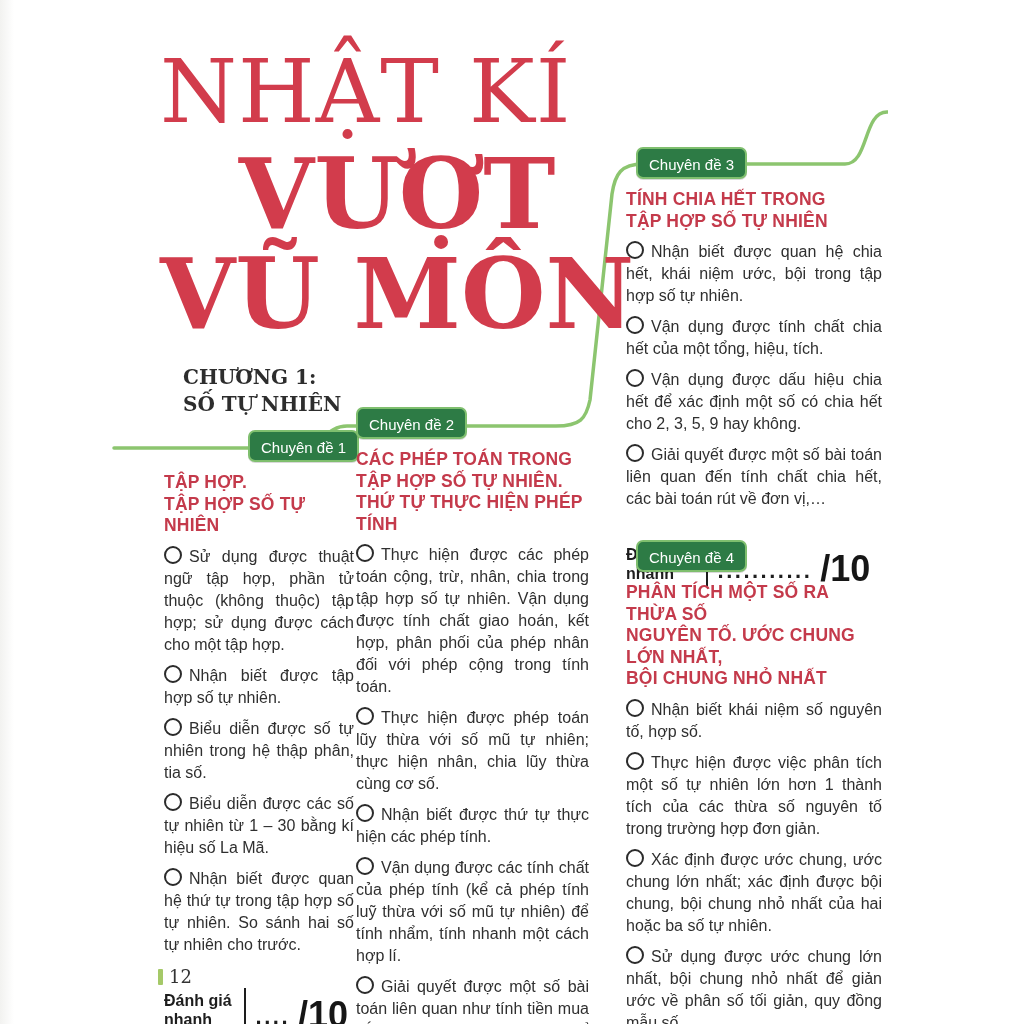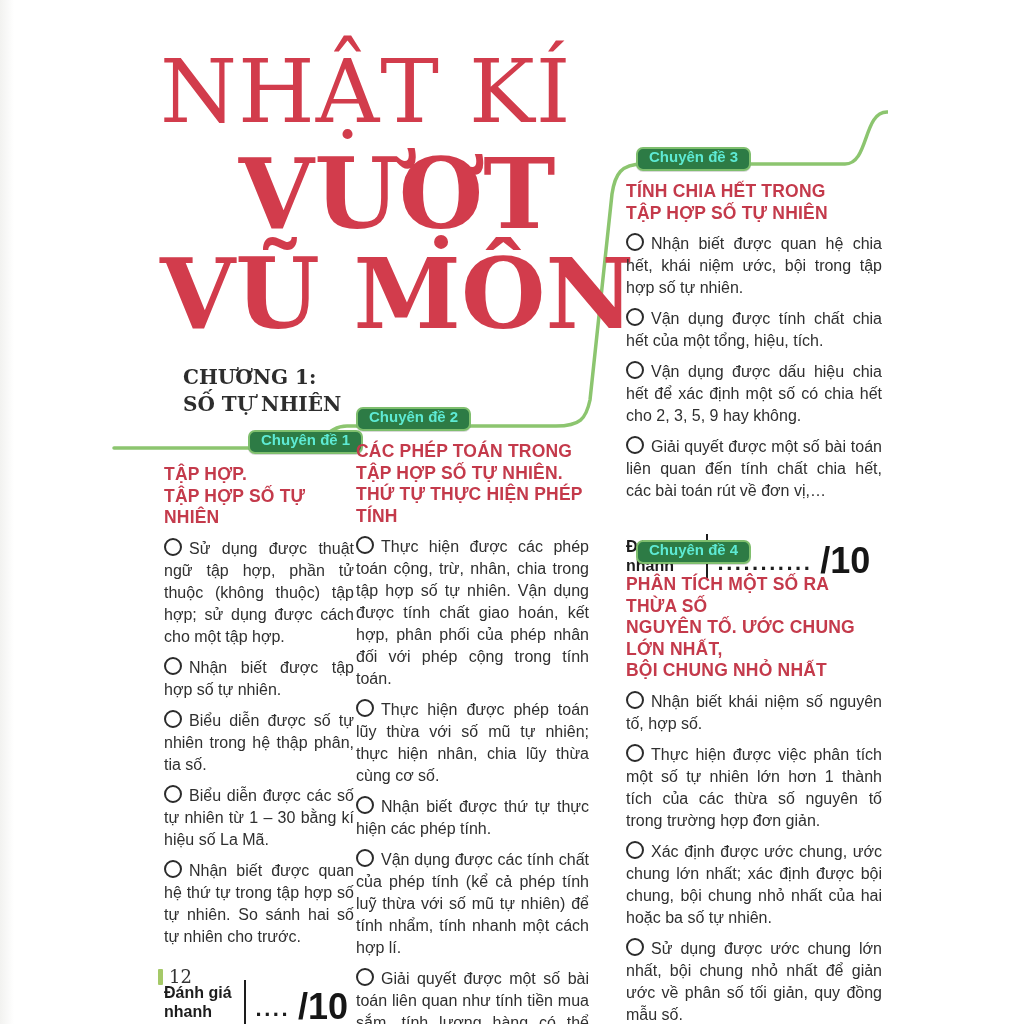--- a/index.html
+++ b/index.html
@@ -28,23 +28,23 @@
   .chapter{position:absolute;left:183px;top:364px;z-index:2;color:#2d2d2d;
     font-family:"DejaVu Serif","Liberation Serif",serif;font-weight:700;
     font-size:20px;line-height:27px;white-space:pre-line;}
   
   .section{position:absolute;z-index:2;}
   .sec1{left:164px;top:430px;width:190px;}
   .sec2{left:356px;top:407px;width:233px;}
   .sec3{left:626px;top:147px;width:256px;}
   .sec4{left:626px;top:540px;width:256px;}
   .badge{
-    display:inline-block;background:var(--badge-green);color:#5eead4;
+    display:inline-block;background:var(--badge-green);color:#ffffff;
     border:2px solid var(--badge-border);border-radius:7px;
-    font-weight:700;font-size:15px;line-height:15px;padding:0 11px 5px 11px;
+    font-weight:400;font-size:15px;line-height:15px;padding:8px 11px 5px 11px;
     box-shadow:0 1px 0 rgba(0,0,0,0.15);white-space:nowrap;
   }
   .sec1 .badge{margin-left:84px;}
   .sec3 .badge,.sec4 .badge{margin-left:10px;}
   .sec-heading{
     color:var(--heading-red);font-weight:700;font-size:17.5px;line-height:21.5px;
     margin-top:10px;white-space:pre-line;letter-spacing:0.2px;
   }
   .item{margin:9px 0 0 0;color:var(--ink);font-size:16px;line-height:22px;
     text-align:justify;}

